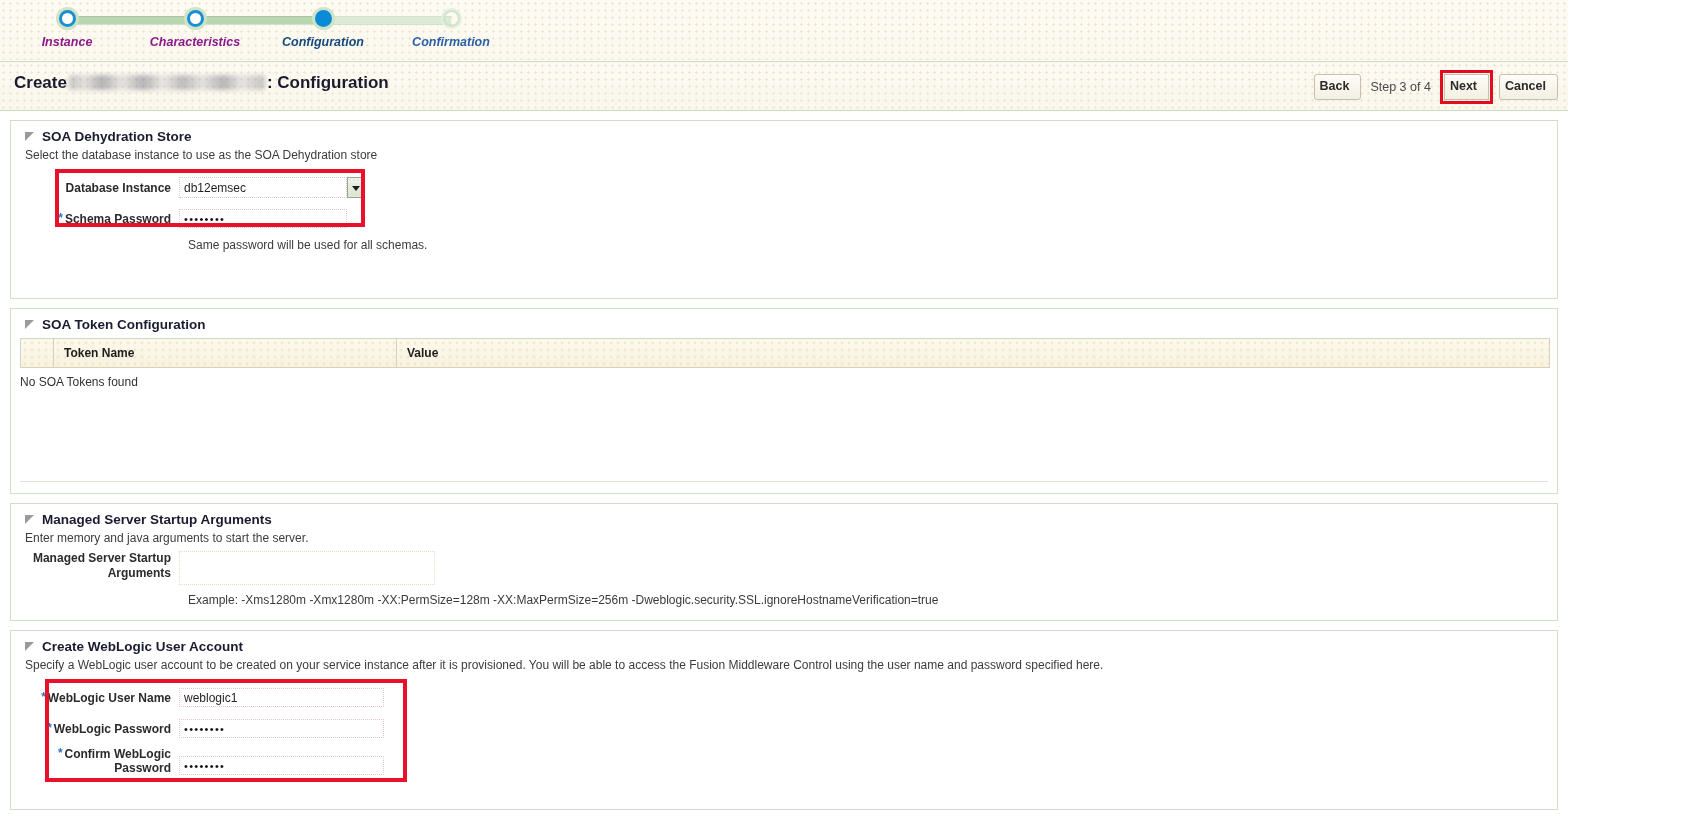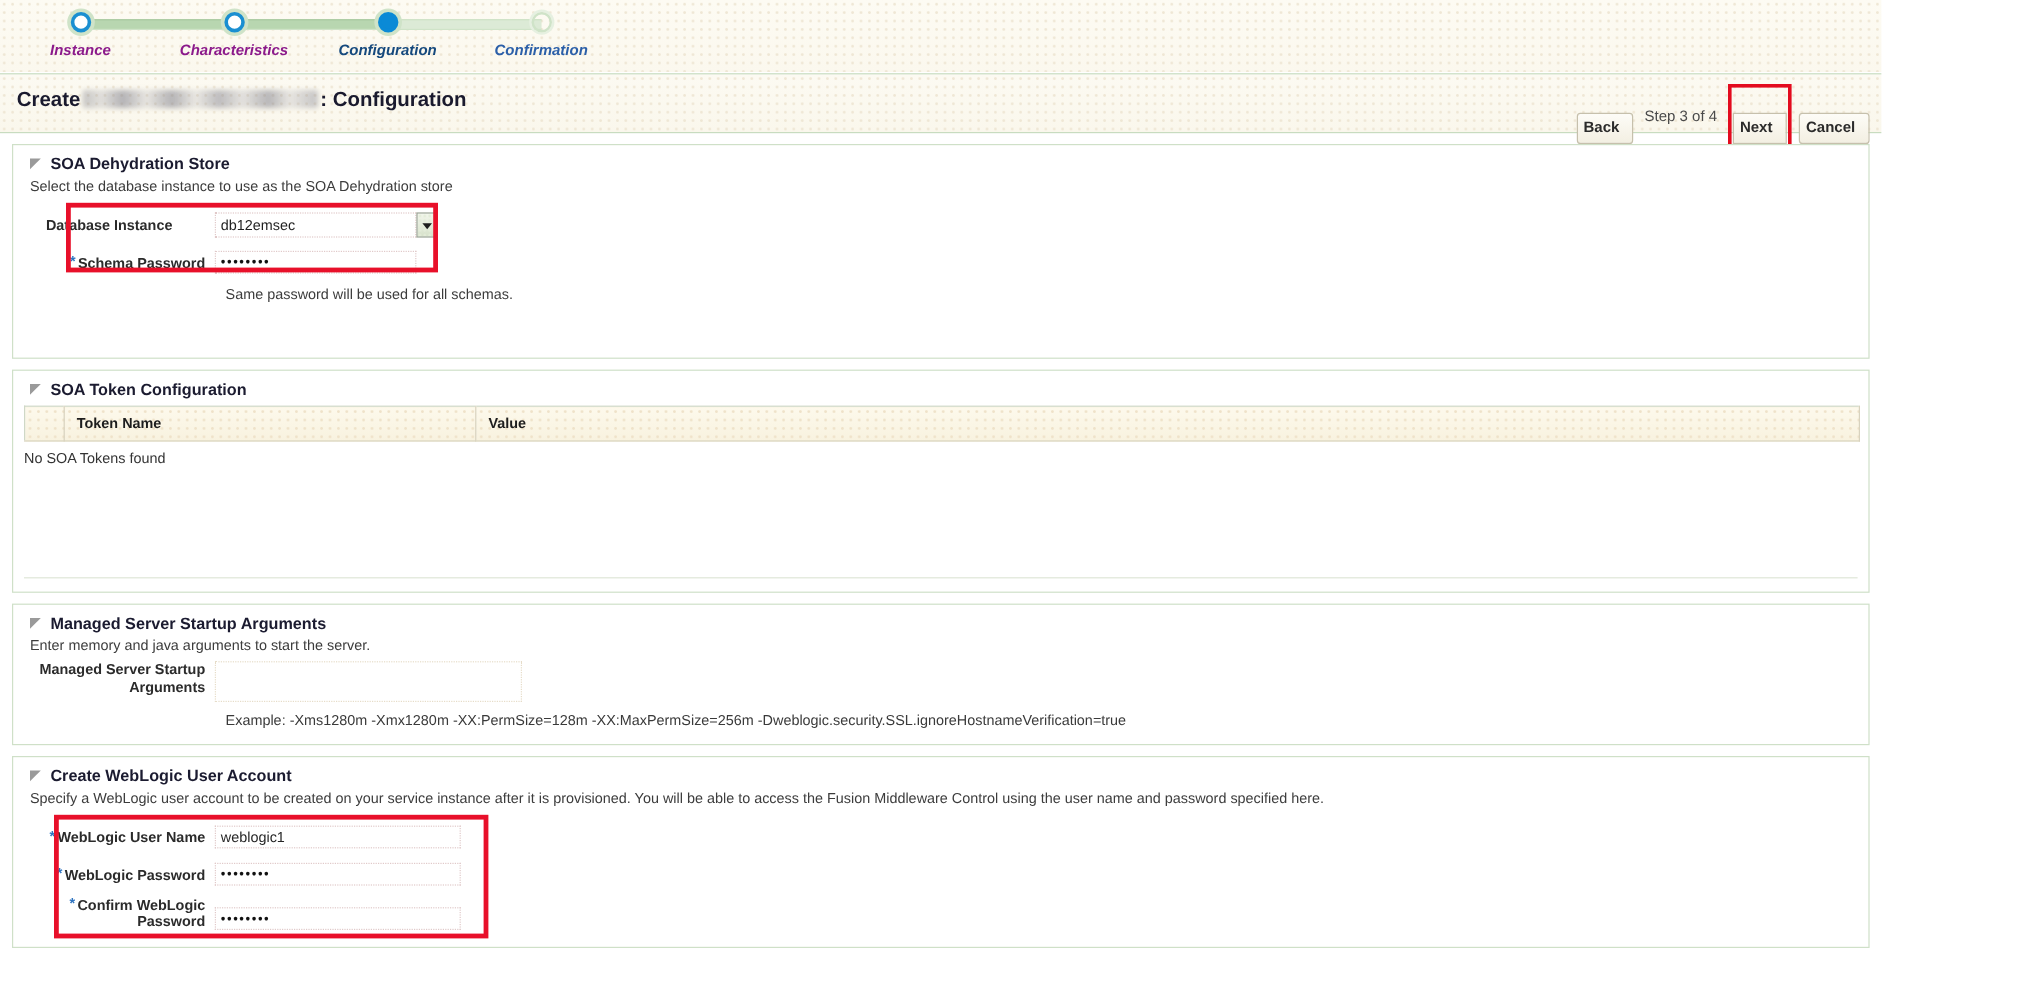--- a/index.html
+++ b/index.html
@@ -134,21 +134,20 @@
     font-size: 12.5px;
     font-weight: bold;
     color: #2b2b2b;
     background: linear-gradient(#fdfcf7, #f3efe2);
     border: 1px solid #c6c0ac;
     border-radius: 3px;
     padding: 5px 11px 6px 5px;
     line-height: 1;
     cursor: pointer;
     white-space: nowrap;
-    margin-top: 20px;
   }
   .step-count {
     font-size: 12.5px;
     color: #4a4a4a;
     padding: 0 9px;
     white-space: nowrap;
   }
   .redbox-next {
     border: 3px solid #e30b1e;
     padding: 1px;
@@ -384,21 +383,21 @@
 
   <div class="panel" style="height:179px;">
     <div class="panel-hdr">
       <span class="disclose-wrap"></span>
       <span class="panel-title">SOA Dehydration Store</span>
     </div>
     <div class="panel-sub">Select the database instance to use as the SOA Dehydration store</div>
 
     <div style="margin-top:12px;">
       <div class="field-row">
-        <div class="field-label" style="width:160px;text-align:center;">Database Instance</div>
+        <div class="field-label" style="width:160px;">Database Instance</div>
         <div class="field-ctrl">
           <div class="select-wrap">
             <div class="select-box">db12emsec</div>
             <div class="select-arrow"></div>
           </div>
         </div>
       </div>
 
       <div class="field-row" style="margin-top:4px;">
         <div class="field-label" style="width:160px;">
@@ -450,21 +449,21 @@
         <div>Arguments</div>
       </div>
       <div class="field-ctrl" style="align-items:flex-start;">
         <div class="ta"></div>
       </div>
     </div>
 
     <div class="example-line" style="margin-left:177px;">Example: -Xms1280m -Xmx1280m -XX:PermSize=128m -XX:MaxPermSize=256m -Dweblogic.security.SSL.ignoreHostnameVerification=true</div>
   </div>
 
-  <div class="panel" style="height:160px;">
+  <div class="panel" style="height:180px;">
     <div class="panel-hdr">
       <span class="disclose-wrap"></span>
       <span class="panel-title">Create WebLogic User Account</span>
     </div>
     <div class="panel-sub">Specify a WebLogic user account to be created on your service instance after it is provisioned. You will be able to access the Fusion Middleware Control using the user name and password specified here.</div>
 
     <div style="margin-top:12px;">
       <div class="field-row">
         <div class="field-label" style="width:160px;">
           <span class="req-star">*</span><span>WebLogic User Name</span>

